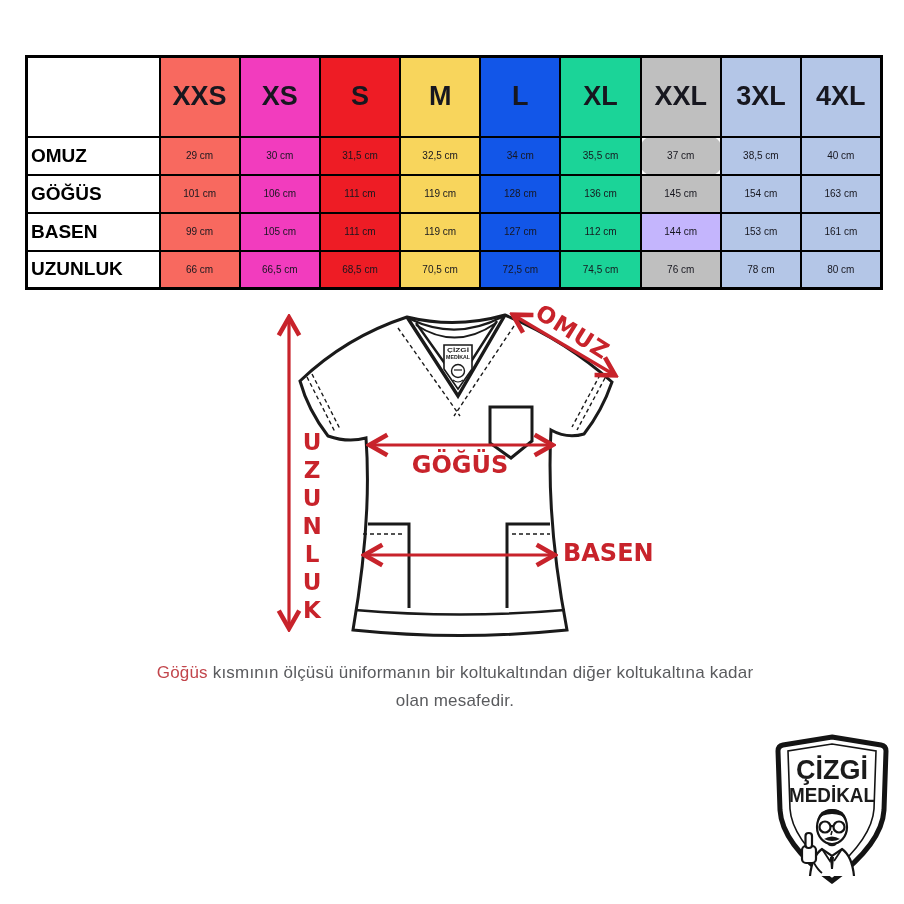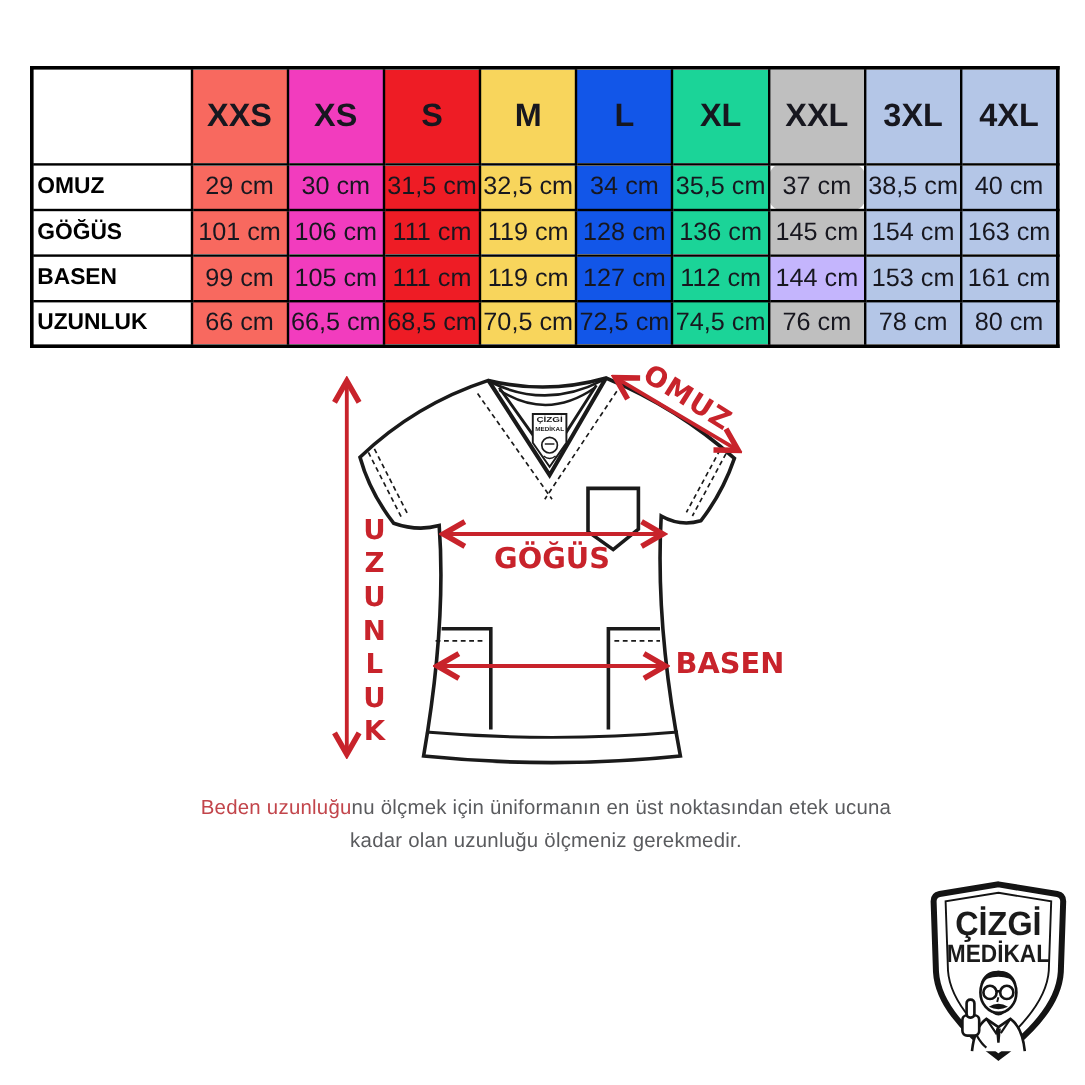--- a/index.html
+++ b/index.html
@@ -13,21 +13,21 @@
               color:#17171f;overflow:hidden;}
   #size-table{border:3px solid #000;}
   #size-table col.lab{width:133px;}
   #size-table col.sz{width:80.2px;}
   #size-table tr.hdr{height:80px;}
   #size-table tr.datarow{height:38px;}
   #size-table th.corner{background:#fff;}
   #size-table th.szh{font-size:27px;font-weight:bold;}
   #size-table td.rowlab{background:#fff;text-align:left;font-weight:bold;font-size:19px;
               padding-left:3px;color:#000;}
-  #size-table td.val{font-size:21px;font-weight:500;}
+  #size-table td.val{font-size:10px;font-weight:500;}
 
   
   #diagram-svg{position:absolute;left:250px;top:290px;width:440px;height:375px;}
   .diag-label{position:absolute;color:#C8232B;font-family:"DejaVu Sans",sans-serif;
               font-weight:bold;white-space:nowrap;}
   #omuz-label{left:545px;top:299px;font-size:23px;letter-spacing:1px;
               transform:rotate(32deg);transform-origin:left top;}
   #uzunluk-label{left:299px;top:429px;height:195px;font-size:23px;letter-spacing:2px;
               writing-mode:vertical-rl;text-orientation:upright;}
   #gogus-label{left:400px;top:451px;width:120px;text-align:center;font-size:24px;}
@@ -180,21 +180,21 @@
       <line x1="117" y1="265" x2="302" y2="265" marker-start="url(#ah)" marker-end="url(#ah)"></line>
     </g>
   </svg>
 
   <div id="omuz-label" class="diag-label">OMUZ</div>
   <div id="uzunluk-label" class="diag-label">UZUNLUK</div>
   <div id="gogus-label" class="diag-label">GÖĞÜS</div>
   <div id="basen-label" class="diag-label">BASEN</div>
 
   <div id="descriptions">
-    <p><span class="term">Beden uzunluğu</span><span>nu ölçmek için üniformanın en üst noktasından etek ucuna kadar olan uzunluğu ölçmeniz gerekmedir.</span></p>
+    <p><span class="term">Göğüs</span><span> kısmının ölçüsü üniformanın bir koltukaltından diğer koltukaltına kadar olan mesafedir.</span></p>
   </div>
 
   <svg id="logo-svg" viewBox="0 0 140 160">
     <g>
       <path d="M70,7 L119,15 Q124,16 124,21 L122,80 Q120,114 70,151 Q20,114 18,80 L16,21 Q16,16 21,15 Z" fill="#ffffff" stroke="#141414" stroke-width="5"></path>
       <path d="M70,14 L114,21 L112,79 Q110,108 70,142 Q30,108 28,79 L26,21 Z" fill="none" stroke="#141414" stroke-width="1.6"></path>
     </g>
     <text class="logo-text" x="70" y="49" text-anchor="middle" font-size="28" textLength="72" lengthAdjust="spacingAndGlyphs">ÇİZGİ</text>
     <text class="logo-text" x="70" y="72" text-anchor="middle" font-size="21" textLength="86" lengthAdjust="spacingAndGlyphs">MEDİKAL</text>
     <g stroke="#141414" fill="none" stroke-width="2.2">

